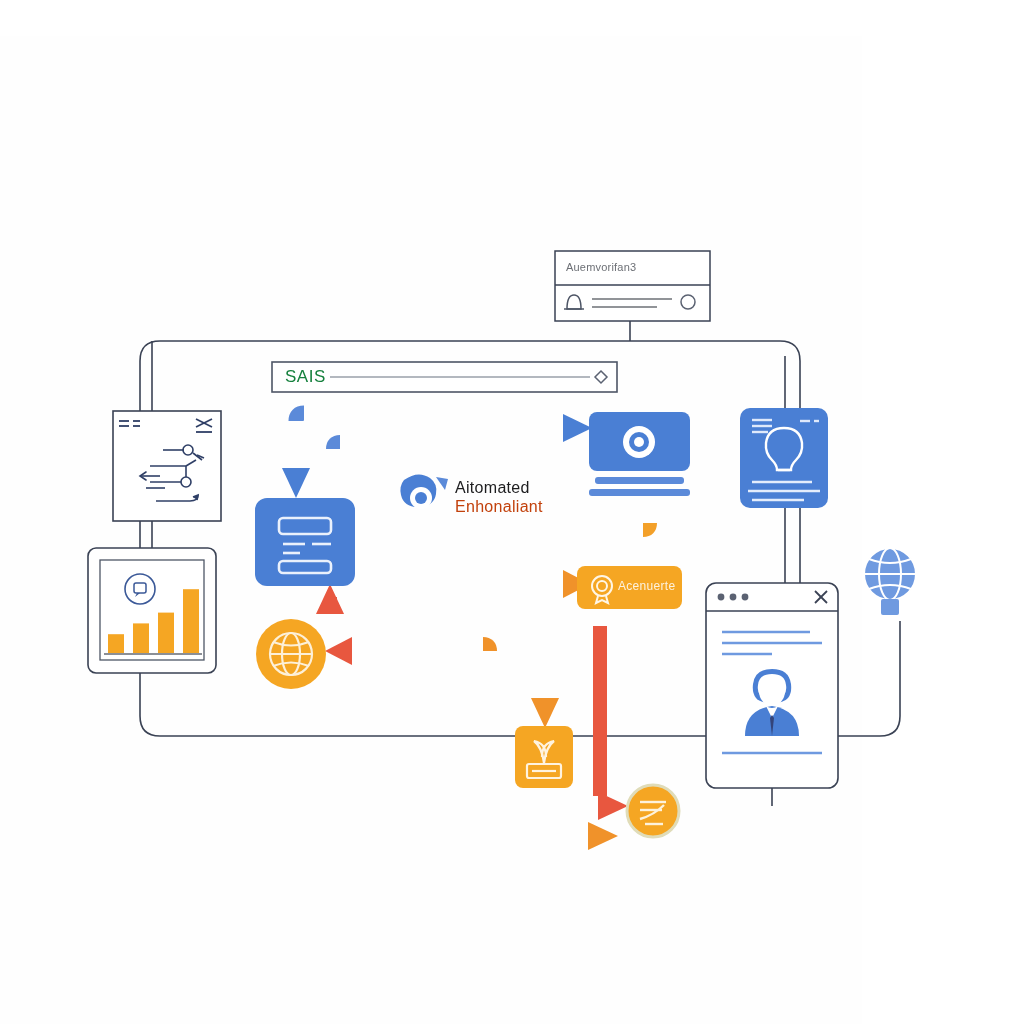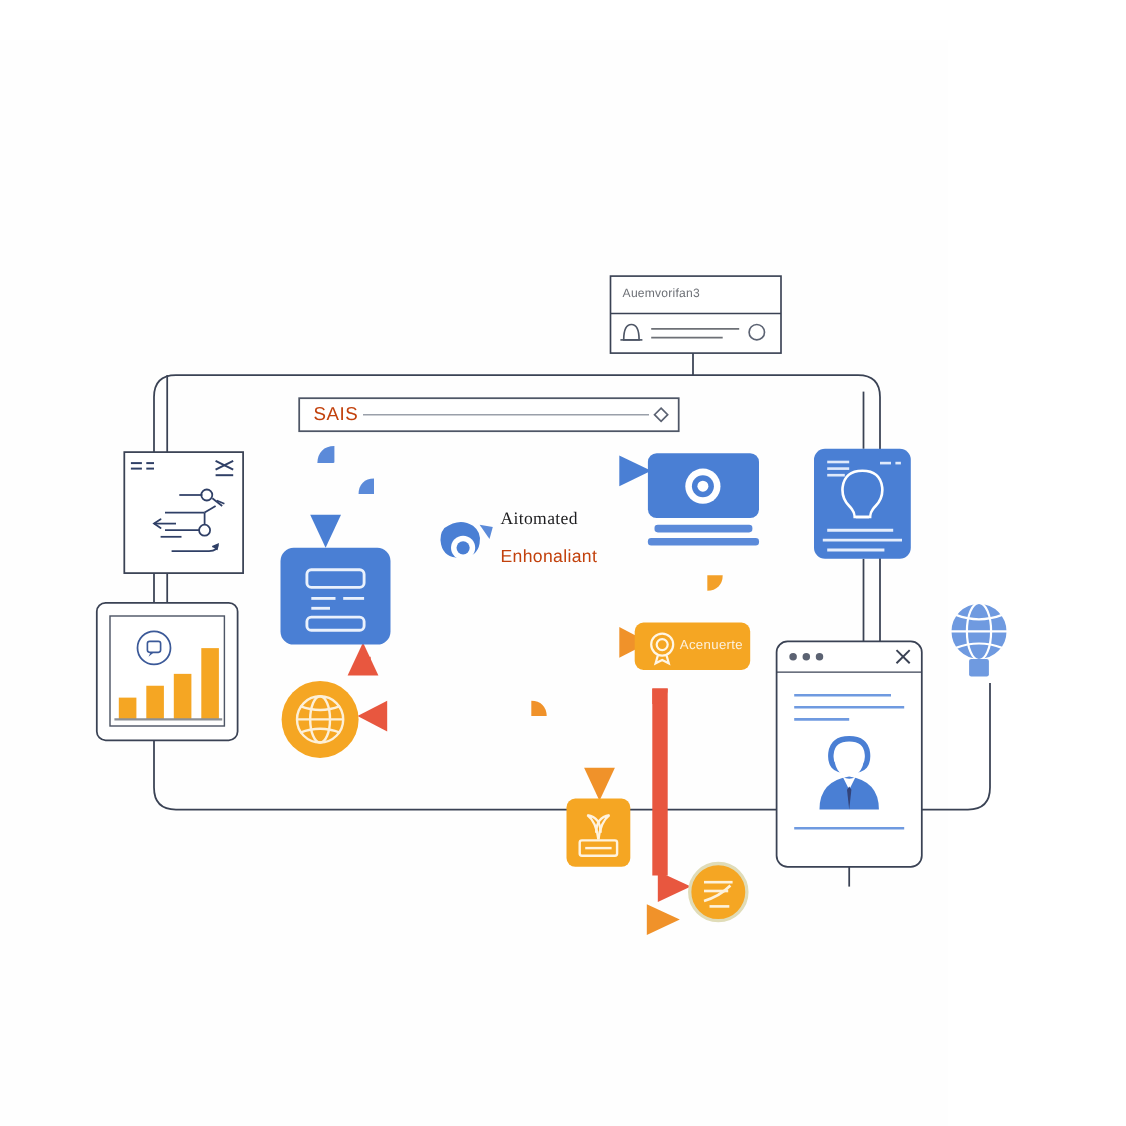--- a/index.html
+++ b/index.html
@@ -1,22 +1,22 @@
 <!DOCTYPE html>
 <html><head>
 <meta charset="utf-8">
 <style>
   html,body{margin:0;padding:0;background:#ffffff;}
   body{width:1024px;height:1024px;font-family:"Liberation Sans",sans-serif;overflow:hidden;}
   #stage{position:relative;width:862px;height:1024px;background:#fefefe;margin-top:36px;}
   svg#canvas{position:absolute;left:0;top:0;width:1024px;height:1024px;}
   .lbl{position:absolute;font-family:"Liberation Sans",sans-serif;}
-  #search-text{left:285px;top:331px;font-size:17px;color:#c2410c;letter-spacing:.5px;}
+  #search-text{left:285px;top:331px;font-size:17px;color:#15803d;letter-spacing:.5px;}
   #notif-title{left:566px;top:225px;font-size:11px;color:#6d7076;letter-spacing:.2px;}
-  #enh-l1{left:455px;top:427px;font-size:16px;color:#1d1d1f;letter-spacing:.3px;font-family:Liberation Serif, serif;}
+  #enh-l1{left:455px;top:443px;font-size:16px;color:#1d1d1f;letter-spacing:.3px;}
   #enh-l2{left:455px;top:462px;font-size:16px;color:#c2410c;letter-spacing:.3px;}
   #accent-text{left:618px;top:543px;font-size:12px;color:#fdf1dd;letter-spacing:.3px;}
 </style>
 </head>
 <body>
 
 <div id="stage">
 
 <svg id="canvas" viewBox="0 0 1024 1024" xmlns="http://www.w3.org/2000/svg">
   <defs>

